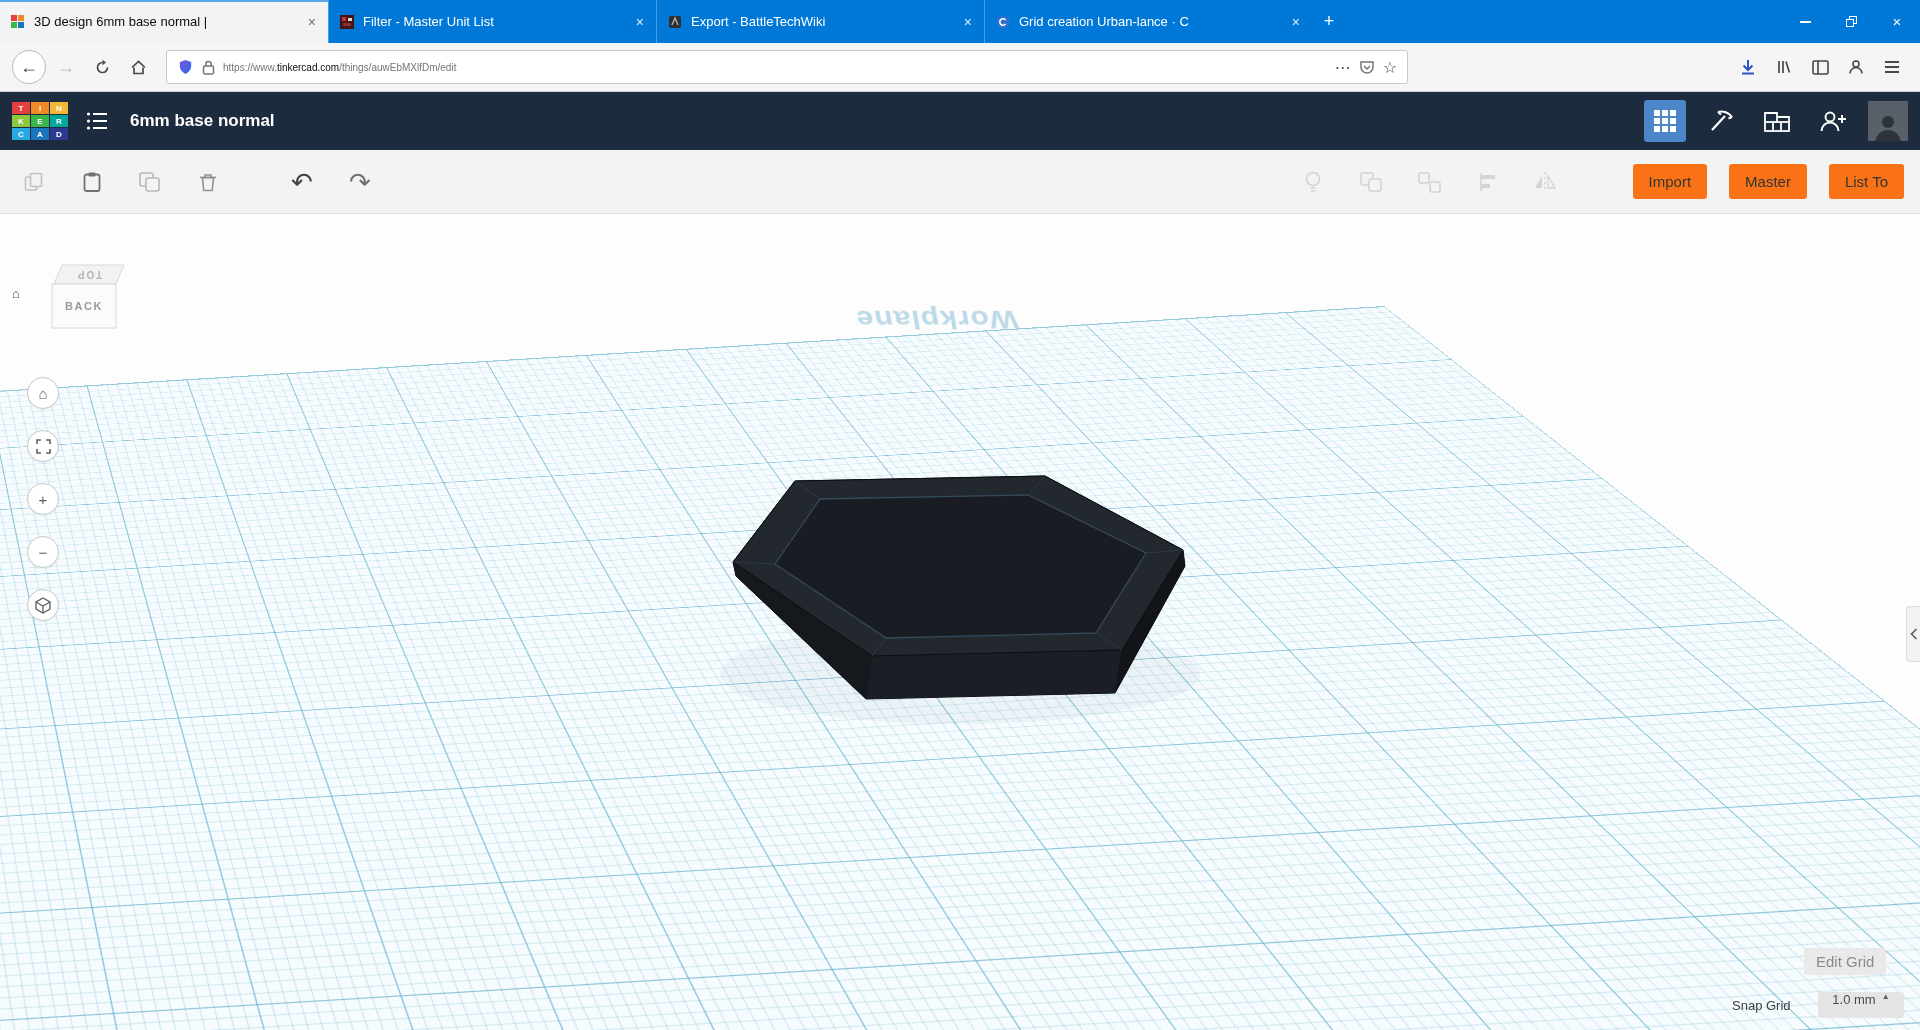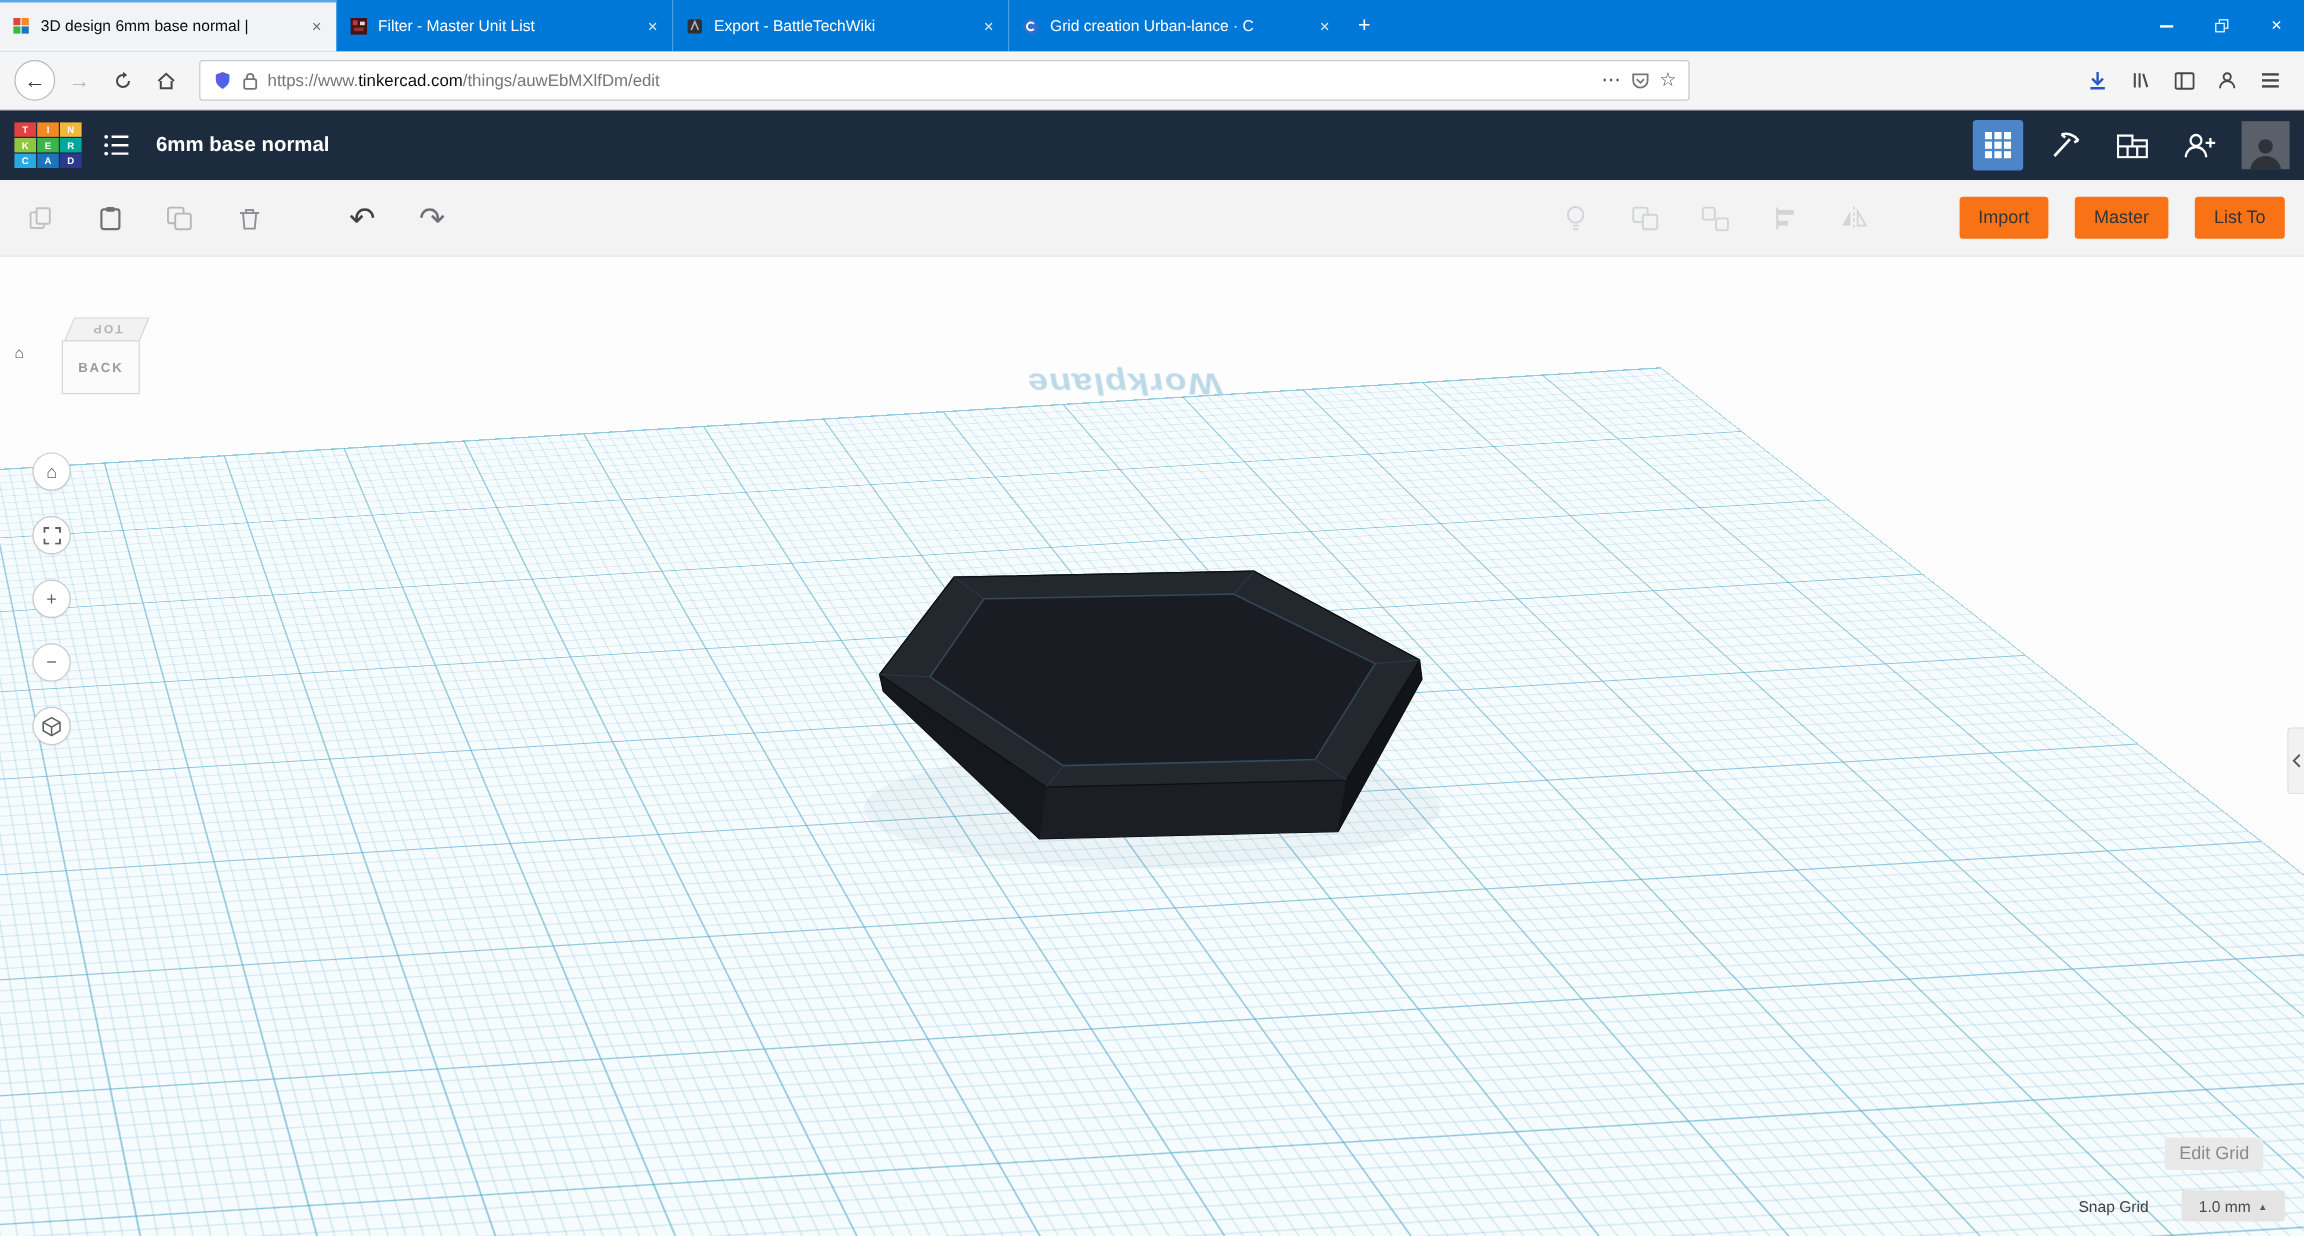--- a/index.html
+++ b/index.html
@@ -1,41 +1,41 @@
 <!DOCTYPE html>
 <html><head>
 <meta charset="utf-8">
 <style>
   * { margin:0; padding:0; box-sizing:border-box; }
   html,body { width:1920px; height:1030px; overflow:hidden; font-family:"Liberation Sans", sans-serif; background:#fdfdfe; }
 
   
   .titlebar { height:43px; background:#0078d7; display:flex; align-items:stretch; }
-  .tab { width:280px; display:flex; align-items:center; padding:0 10px; gap:8px; color:#fff; font-size:13px; position:relative; cursor:default; }
+  .tab { width:328px; display:flex; align-items:center; padding:0 10px; gap:8px; color:#fff; font-size:13px; position:relative; cursor:default; }
   .tab + .tab { border-left:1px solid rgba(255,255,255,.28); }
   .tab.active { background:#f2f3f4; color:#0c0c0d; border-left:none; box-shadow:inset 0 2px 0 #5aa7e8; }
   .tab .tab-title { flex:1; white-space:nowrap; overflow:hidden; text-overflow:ellipsis; }
   .tab .tab-close { font-size:14px; opacity:.85; padding:0 2px; }
   .tab.active .tab-close { color:#5a5a5c; }
   .fav { width:16px; height:16px; flex:0 0 16px; display:flex; align-items:center; justify-content:center; }
   .newtab { width:34px; display:flex; align-items:center; justify-content:center; color:#fff; font-size:18px; }
   .tb-spacer { flex:1; }
   .winbtn { width:46px; display:flex; align-items:center; justify-content:center; color:#fff; font-size:15px; }
   .minbar { width:11px; height:2px; background:#fff; }
   .restore { position:relative; width:11px; height:11px; }
   .restore .r1 { position:absolute; right:0; top:0; width:8px; height:8px; border:1px solid #fff; }
   .restore .r2 { position:absolute; left:0; bottom:0; width:8px; height:8px; border:1px solid #fff; background:#0078d7; }
 
   
   .navbar { height:49px; background:#f5f5f6; border-bottom:1px solid #cfcfd1; display:flex; align-items:center; padding:0 12px; gap:4px; }
   .navbtn { width:32px; height:32px; display:flex; align-items:center; justify-content:center; color:#47484a; font-size:18px; border-radius:3px; }
   .backbtn { width:34px; height:34px; border:1px solid #b9b9bb; background:#fff; border-radius:50%; font-size:18px; display:flex; align-items:center; justify-content:center; color:#3c3d3f; }
   .navbtn.disabled { color:#b9babc; }
   .urlbar { flex:0 0 1242px; height:34px; background:#fff; border:1px solid #c9c9cb; border-radius:3px; margin-left:8px; display:flex; align-items:center; padding:0 10px; gap:8px; }
-  .urltext { font-size:14px; color:#737577; flex:1; white-space:nowrap; overflow:hidden; }
+  .urltext { font-size:10px; color:#737577; flex:1; white-space:nowrap; overflow:hidden; }
   .urltext .domain { color:#0c0c0d; }
   .url-ic { color:#47484a; font-size:16px; display:flex; align-items:center; }
   .nav-spacer { flex:1; }
 
   
   .appheader { height:58px; background:#1c2b3d; display:flex; align-items:center; padding:0 12px; gap:14px; }
   .logo { display:grid; grid-template-columns:repeat(3,18px); grid-auto-rows:12px; gap:1px; }
   .tile { display:flex; align-items:center; justify-content:center; color:#fff; font-size:8px; font-weight:bold; }
   .hdr-title { color:#fff; font-size:17px; font-weight:600; margin-left:4px; }
   .hdr-spacer { flex:1; }
@@ -66,21 +66,21 @@
       linear-gradient(to bottom, rgba(120,190,215,.28) 1px, transparent 1px);
     background-size:100px 100px,100px 100px,10px 10px,10px 10px; }
   .workplane-label { position:absolute; left:856px; top:88px; font-size:30px; font-weight:bold; color:#abd0e1; opacity:.8; letter-spacing:1px; transform:rotate(180deg) skewX(10deg) scaleY(.85); }
   .viewcube { position:absolute; left:40px; top:44px; }
   .mini-home { position:absolute; left:12px; top:72px; font-size:13px; color:#4a4b4d; }
   .vtools { position:absolute; left:27px; top:163px; display:flex; flex-direction:column; gap:21px; }
   .vtool { width:32px; height:32px; border-radius:50%; background:#fff; border:1px solid #c6c8ca; color:#5c6064; display:flex; align-items:center; justify-content:center; font-size:15px; box-shadow:0 1px 2px rgba(0,0,0,.06); }
   .hexsvg { position:absolute; left:0; top:0; }
   .editgrid { position:absolute; left:1804px; top:734px; padding:5px 12px; background:#e9e9ea; border-radius:3px; font-size:15px; color:#8a8b8d; }
   .snaplabel { position:absolute; left:1732px; top:784px; font-size:13px; color:#3e3f41; }
-  .snapdrop { position:absolute; left:1818px; top:778px; width:86px; height:26px; background:#e4e4e5; border-radius:3px; display:flex; align-items:center; justify-content:center; gap:6px; font-size:13px; color:#4a4b4d; }
+  .snapdrop { position:absolute; left:1818px; top:778px; width:86px; height:26px; background:#e4e4e5; border-radius:3px; display:flex; align-items:flex-start; justify-content:center; gap:6px; font-size:13px; color:#4a4b4d; }
   .snapdrop .caret { font-size:8px; color:#5a5b5d; }
   .edge-tab { position:absolute; right:0; top:392px; width:14px; height:56px; background:#f2f2f3; border:1px solid #dcdcde; border-right:none; border-radius:4px 0 0 4px; display:flex; align-items:center; justify-content:center; }
   .menu-bars { display:flex; flex-direction:column; gap:3px; }
   .menu-bars i { width:14px; height:2px; background:#47484a; display:block; }
 </style>
 </head>
 <body>
 
 <div class="titlebar" style="background-color: rgb(0, 120, 215);">
   <div class="tab active">

